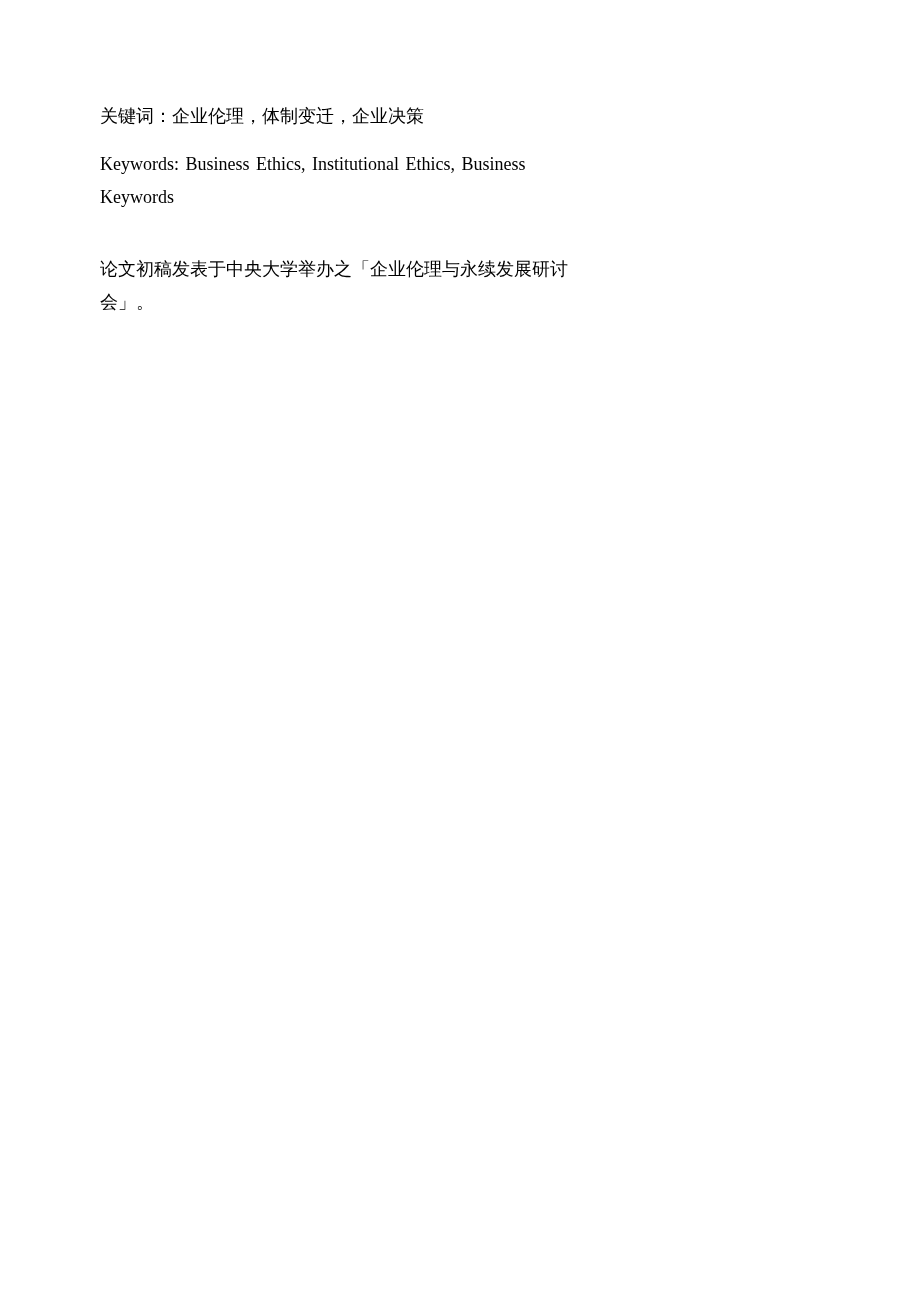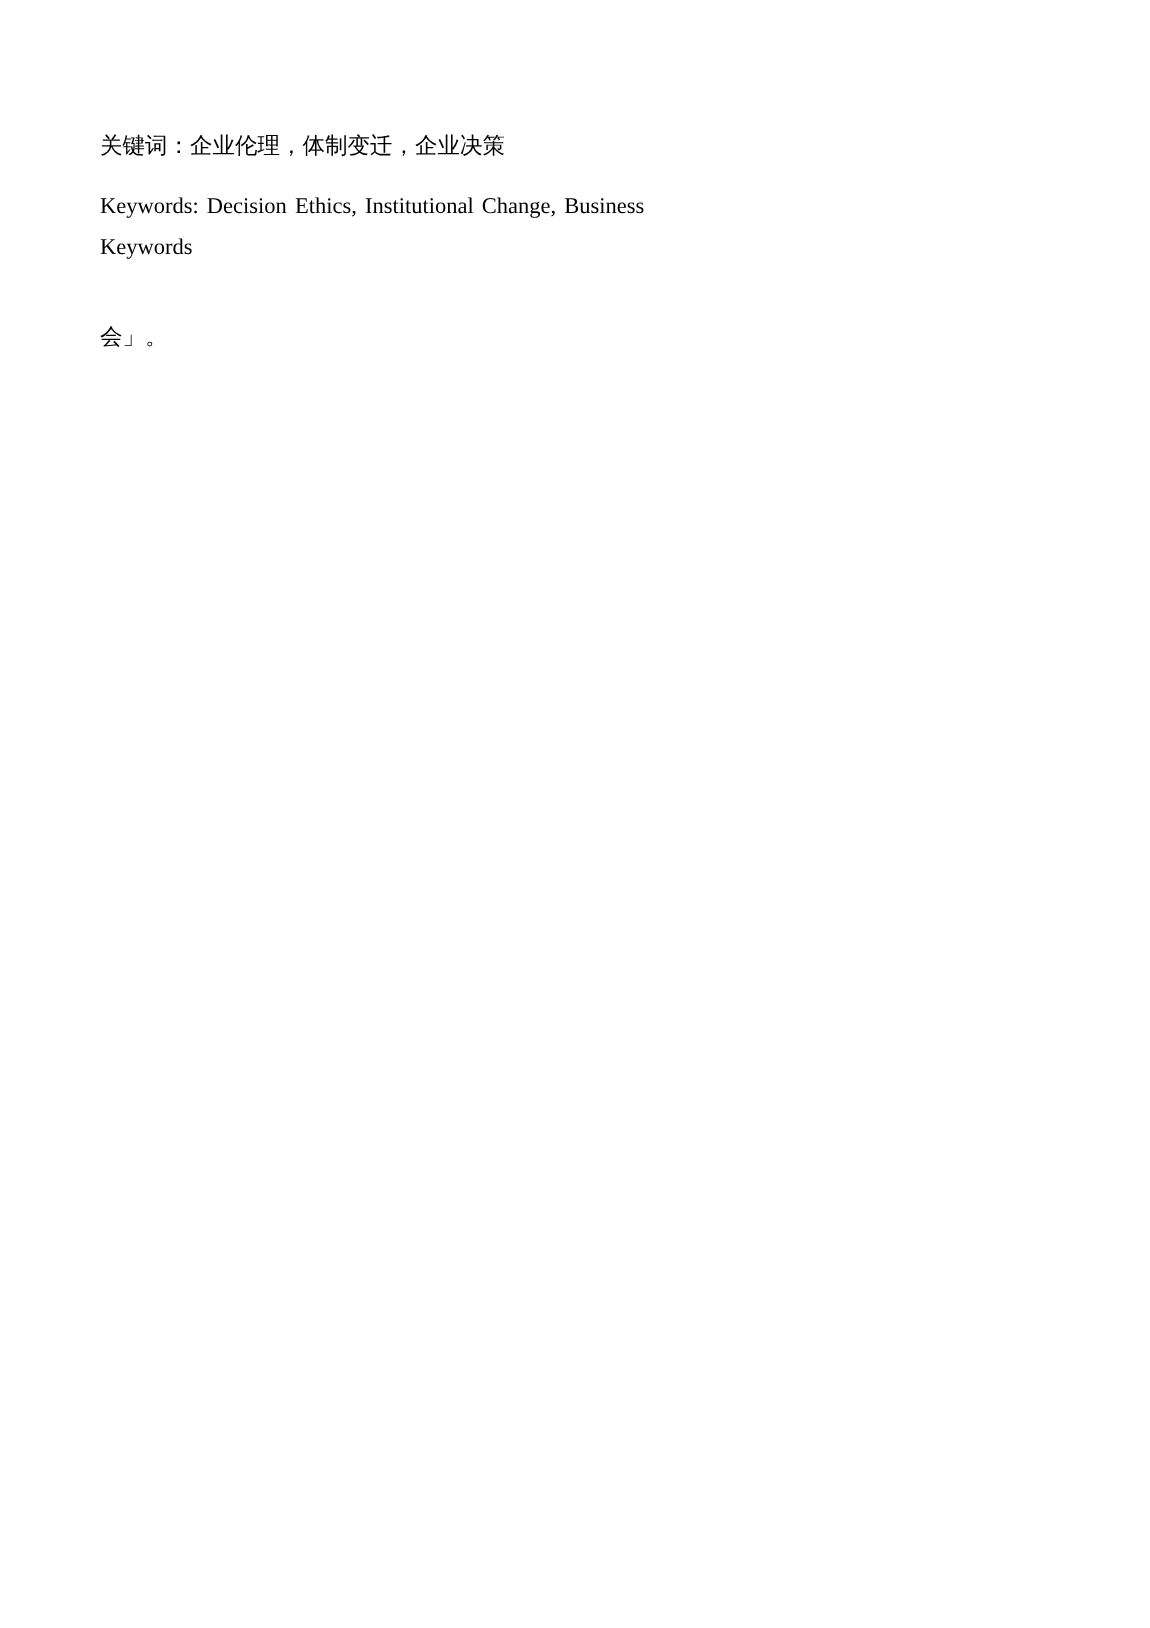--- a/index.html
+++ b/index.html
@@ -13,21 +13,21 @@
       min-height: 1302px;
       background-color: #ffffff;
       font-family: "SimSun", "宋体", serif;
       color: #000000;
     }
 
     .page-container {
       width: 920px;
       min-height: 1302px;
       background: #ffffff;
-      padding: 100px 136px 100px 80px;
+      padding: 100px 136px 100px 100px;
     }
 
     .keywords-chinese {
       font-size: 18px;
       line-height: 1.8;
       margin-bottom: 16px;
       font-family: "SimSun", "宋体", serif;
     }
 
     .keywords-english {
@@ -53,21 +53,22 @@
     }
   </style>
 </head>
 <body>
 
 <div class="page-container">
 
   <p class="keywords-chinese">关键词：企业伦理，体制变迁，企业决策</p>
 
   <div>
-    <p class="keywords-english">Keywords:  Decision  Ethics,  Institutional  Change,  Business</p>
+    <p class="keywords-english">Keywords:  Business  Ethics,  Institutional  Ethics,  Business</p>
     <p class="keywords-english-line2">Keywords</p>
   </div>
 
   <div>
+    <p class="note-text">论文初稿发表于中央大学举办之「企业伦理与永续发展研讨</p>
     <p class="note-text">会」。</p>
   </div>
 
 </div>
 
 </body></html>

